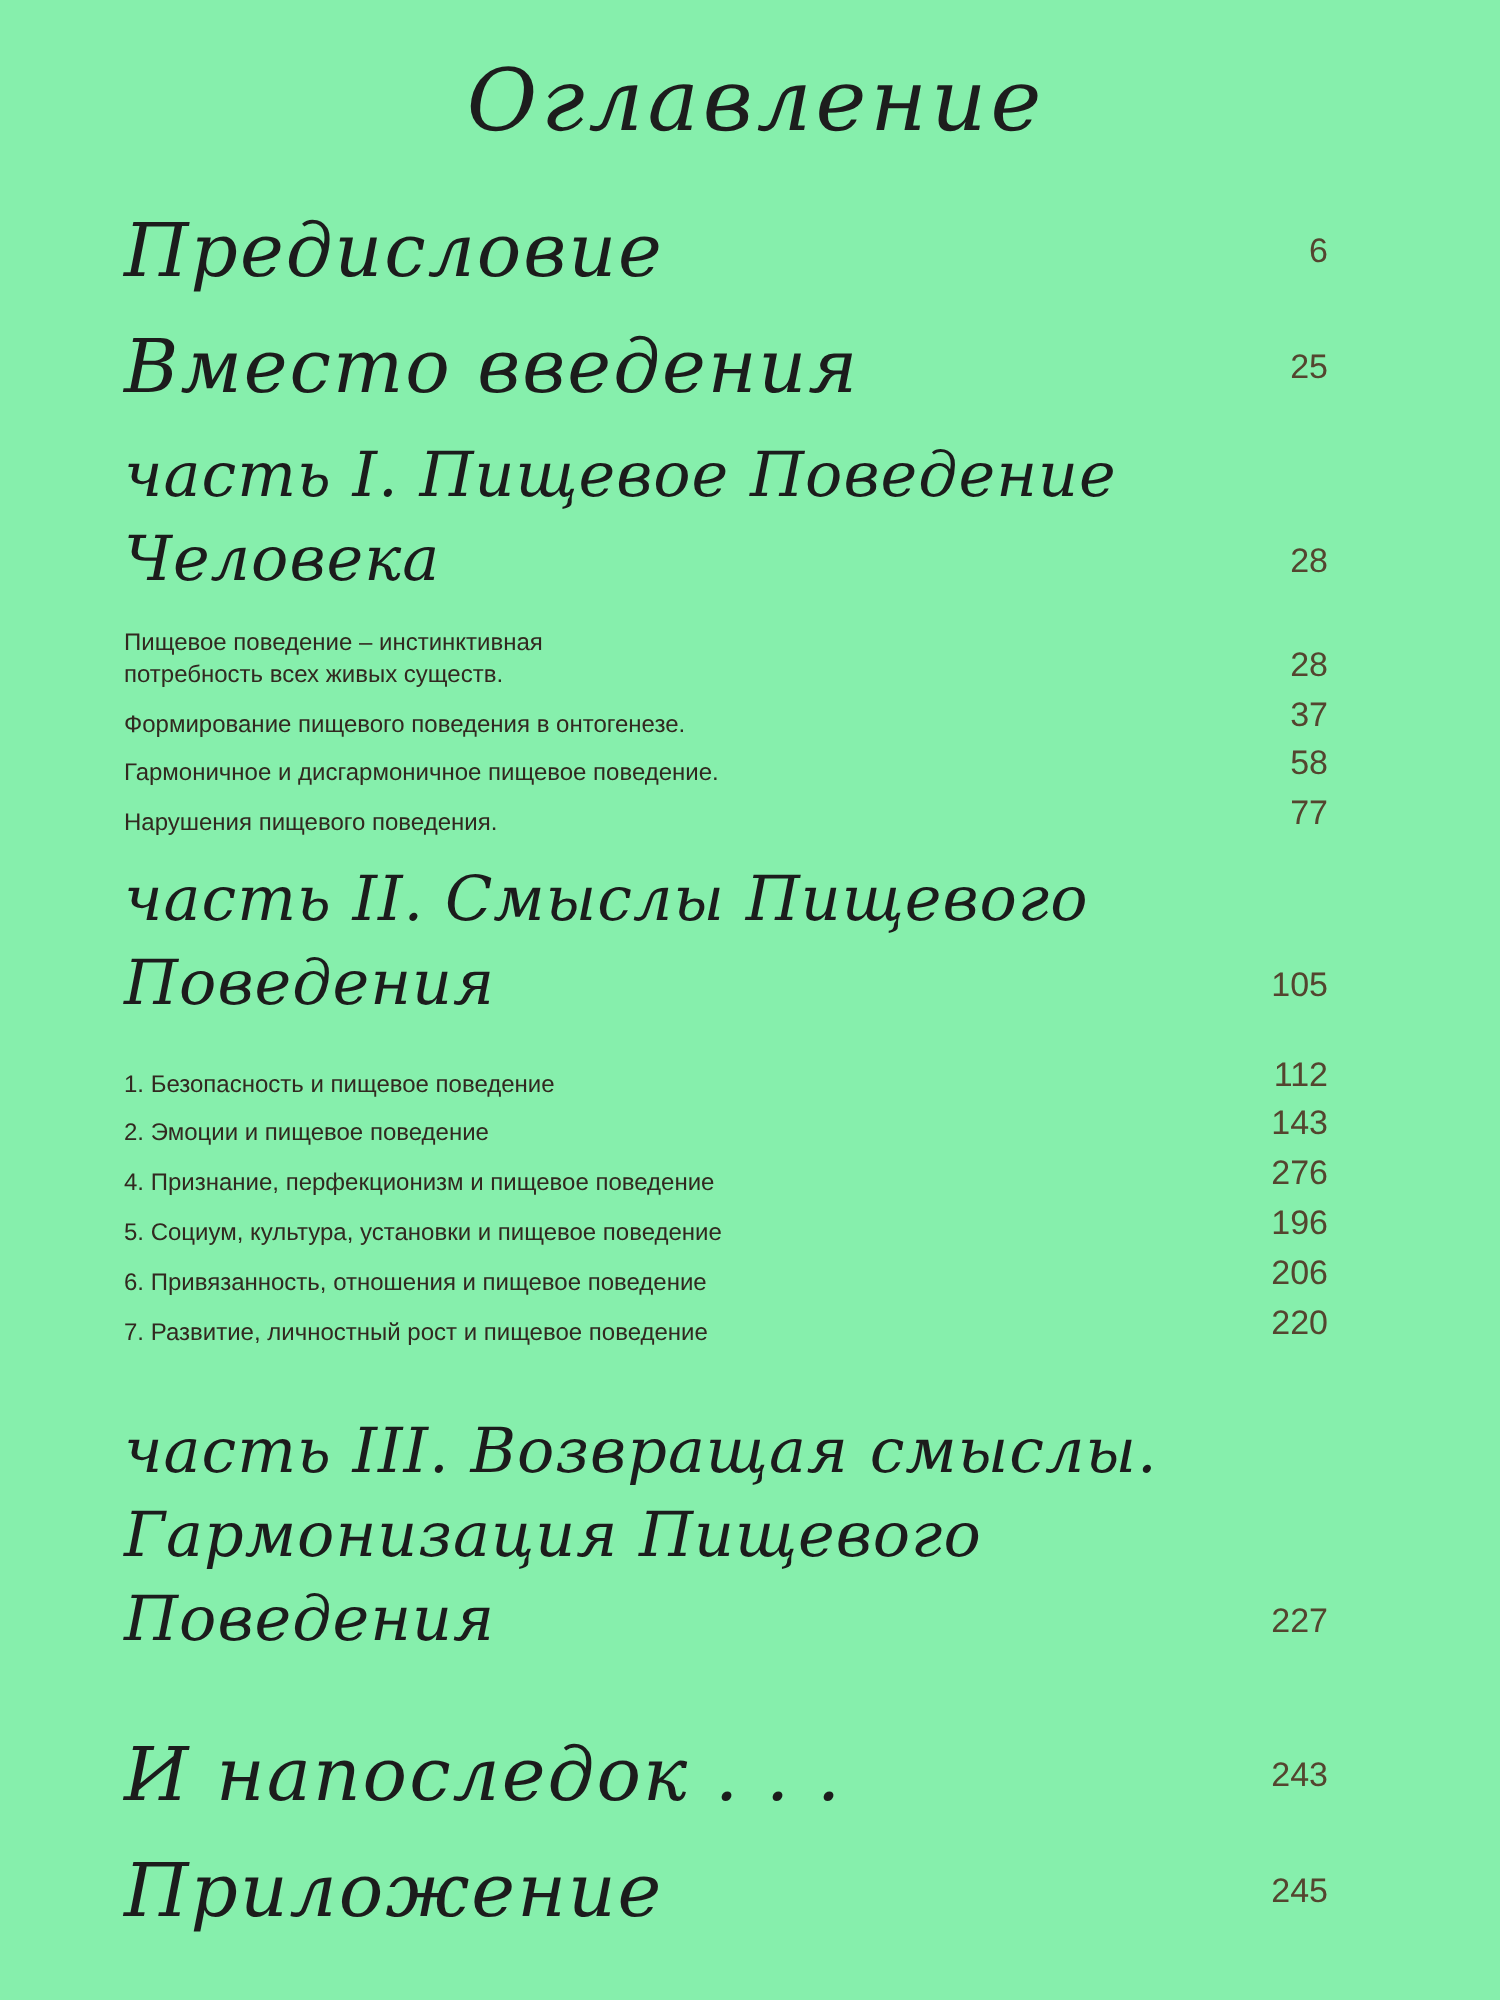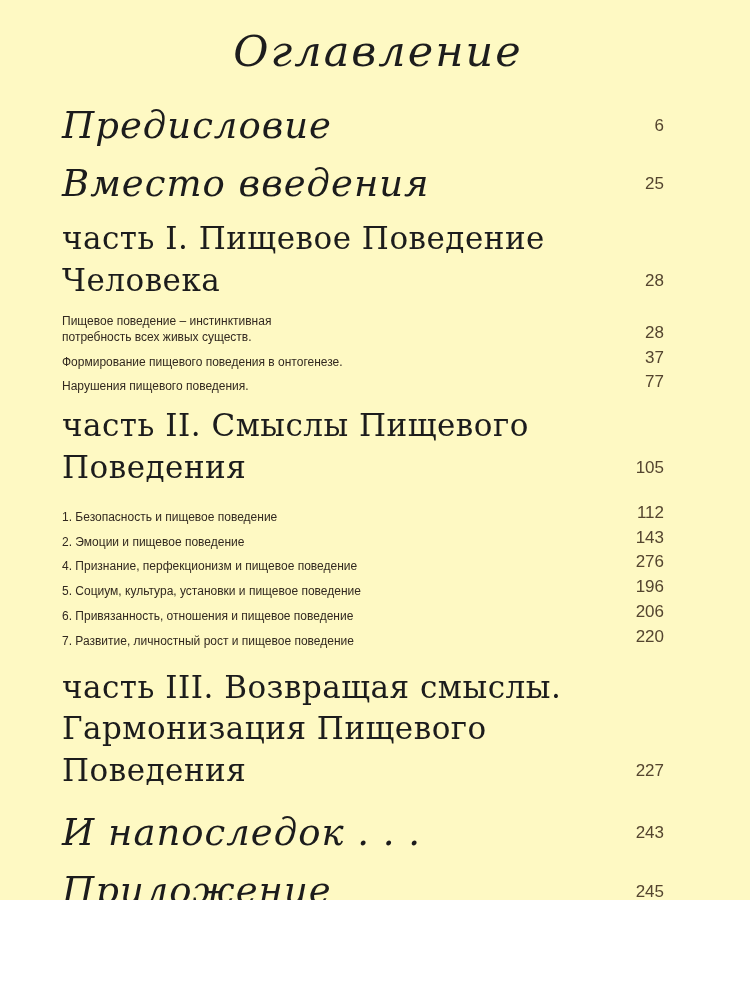--- a/index.html
+++ b/index.html
@@ -1,19 +1,19 @@
 <!DOCTYPE html>
 <html><head>
 <meta charset="utf-8">
 <style>
   html,body { margin:0; padding:0; background:#ffffff; }
   .page {
     position:relative;
-    width:750px; height:900px;
-    background:#fef9c3;
+    width:750px; height:1000px;
+    background:#86efac;
     box-sizing:border-box;
     padding:26px 86px 0 62px;
     overflow:hidden;
     font-family:"Liberation Sans", sans-serif;
   }
   .title {
     font-family:"DejaVu Serif", serif;
     font-style:italic;
     font-weight:normal;
     font-size:43px;
@@ -43,38 +43,39 @@
     font-size:37px;
     color:#1c1c1c;
     line-height:1.3;
     letter-spacing:1px;
   }
   .script { margin-bottom:10px; }
   .script .num { padding-bottom:12px; }
   
   .part .label {
     font-family:"DejaVu Serif", serif;
+    font-style:italic;
     font-size:31px;
     color:#1c1c1c;
     line-height:1.35;
     letter-spacing:0.5px;
   }
   .part { margin:6px 0 12px 0; }
   .part .num { padding-bottom:9px; }
   
   .body .label {
     font-size:12px;
     color:#322920;
     line-height:1.32;
   }
   .body { margin-bottom:0; }
   .body .num { padding-bottom:1px; }
   
   .gap-sm { margin-top:10px; }
-  .gap-md { margin-top:17px; }
+  .gap-md { margin-top:32px; }
 </style>
 </head>
 <body>
 
 <div class="page">
   <h1 class="title">Оглавление</h1>
   <div class="entries" id="entries">
       <div class="row script">
         <span class="label">Предисловие</span>
         <span class="num">6</span>
@@ -88,20 +89,24 @@
         <span class="num">28</span>
       </div>
       <div class="row body">
         <span class="label">Пищевое поведение – инстинктивная
 потребность всех  живых существ.</span>
         <span class="num">28</span>
       </div>
       <div class="row body">
         <span class="label">Формирование пищевого поведения в онтогенезе.</span>
         <span class="num">37</span>
+      </div>
+      <div class="row body">
+        <span class="label">Гармоничное и дисгармоничное пищевое поведение.</span>
+        <span class="num">58</span>
       </div>
       <div class="row body">
         <span class="label">Нарушения пищевого поведения.</span>
         <span class="num">77</span>
       </div>
       <div class="row part gap-sm">
         <span class="label">часть II. Смыслы Пищевого Поведения</span>
         <span class="num">105</span>
       </div>
       <div class="row body">

